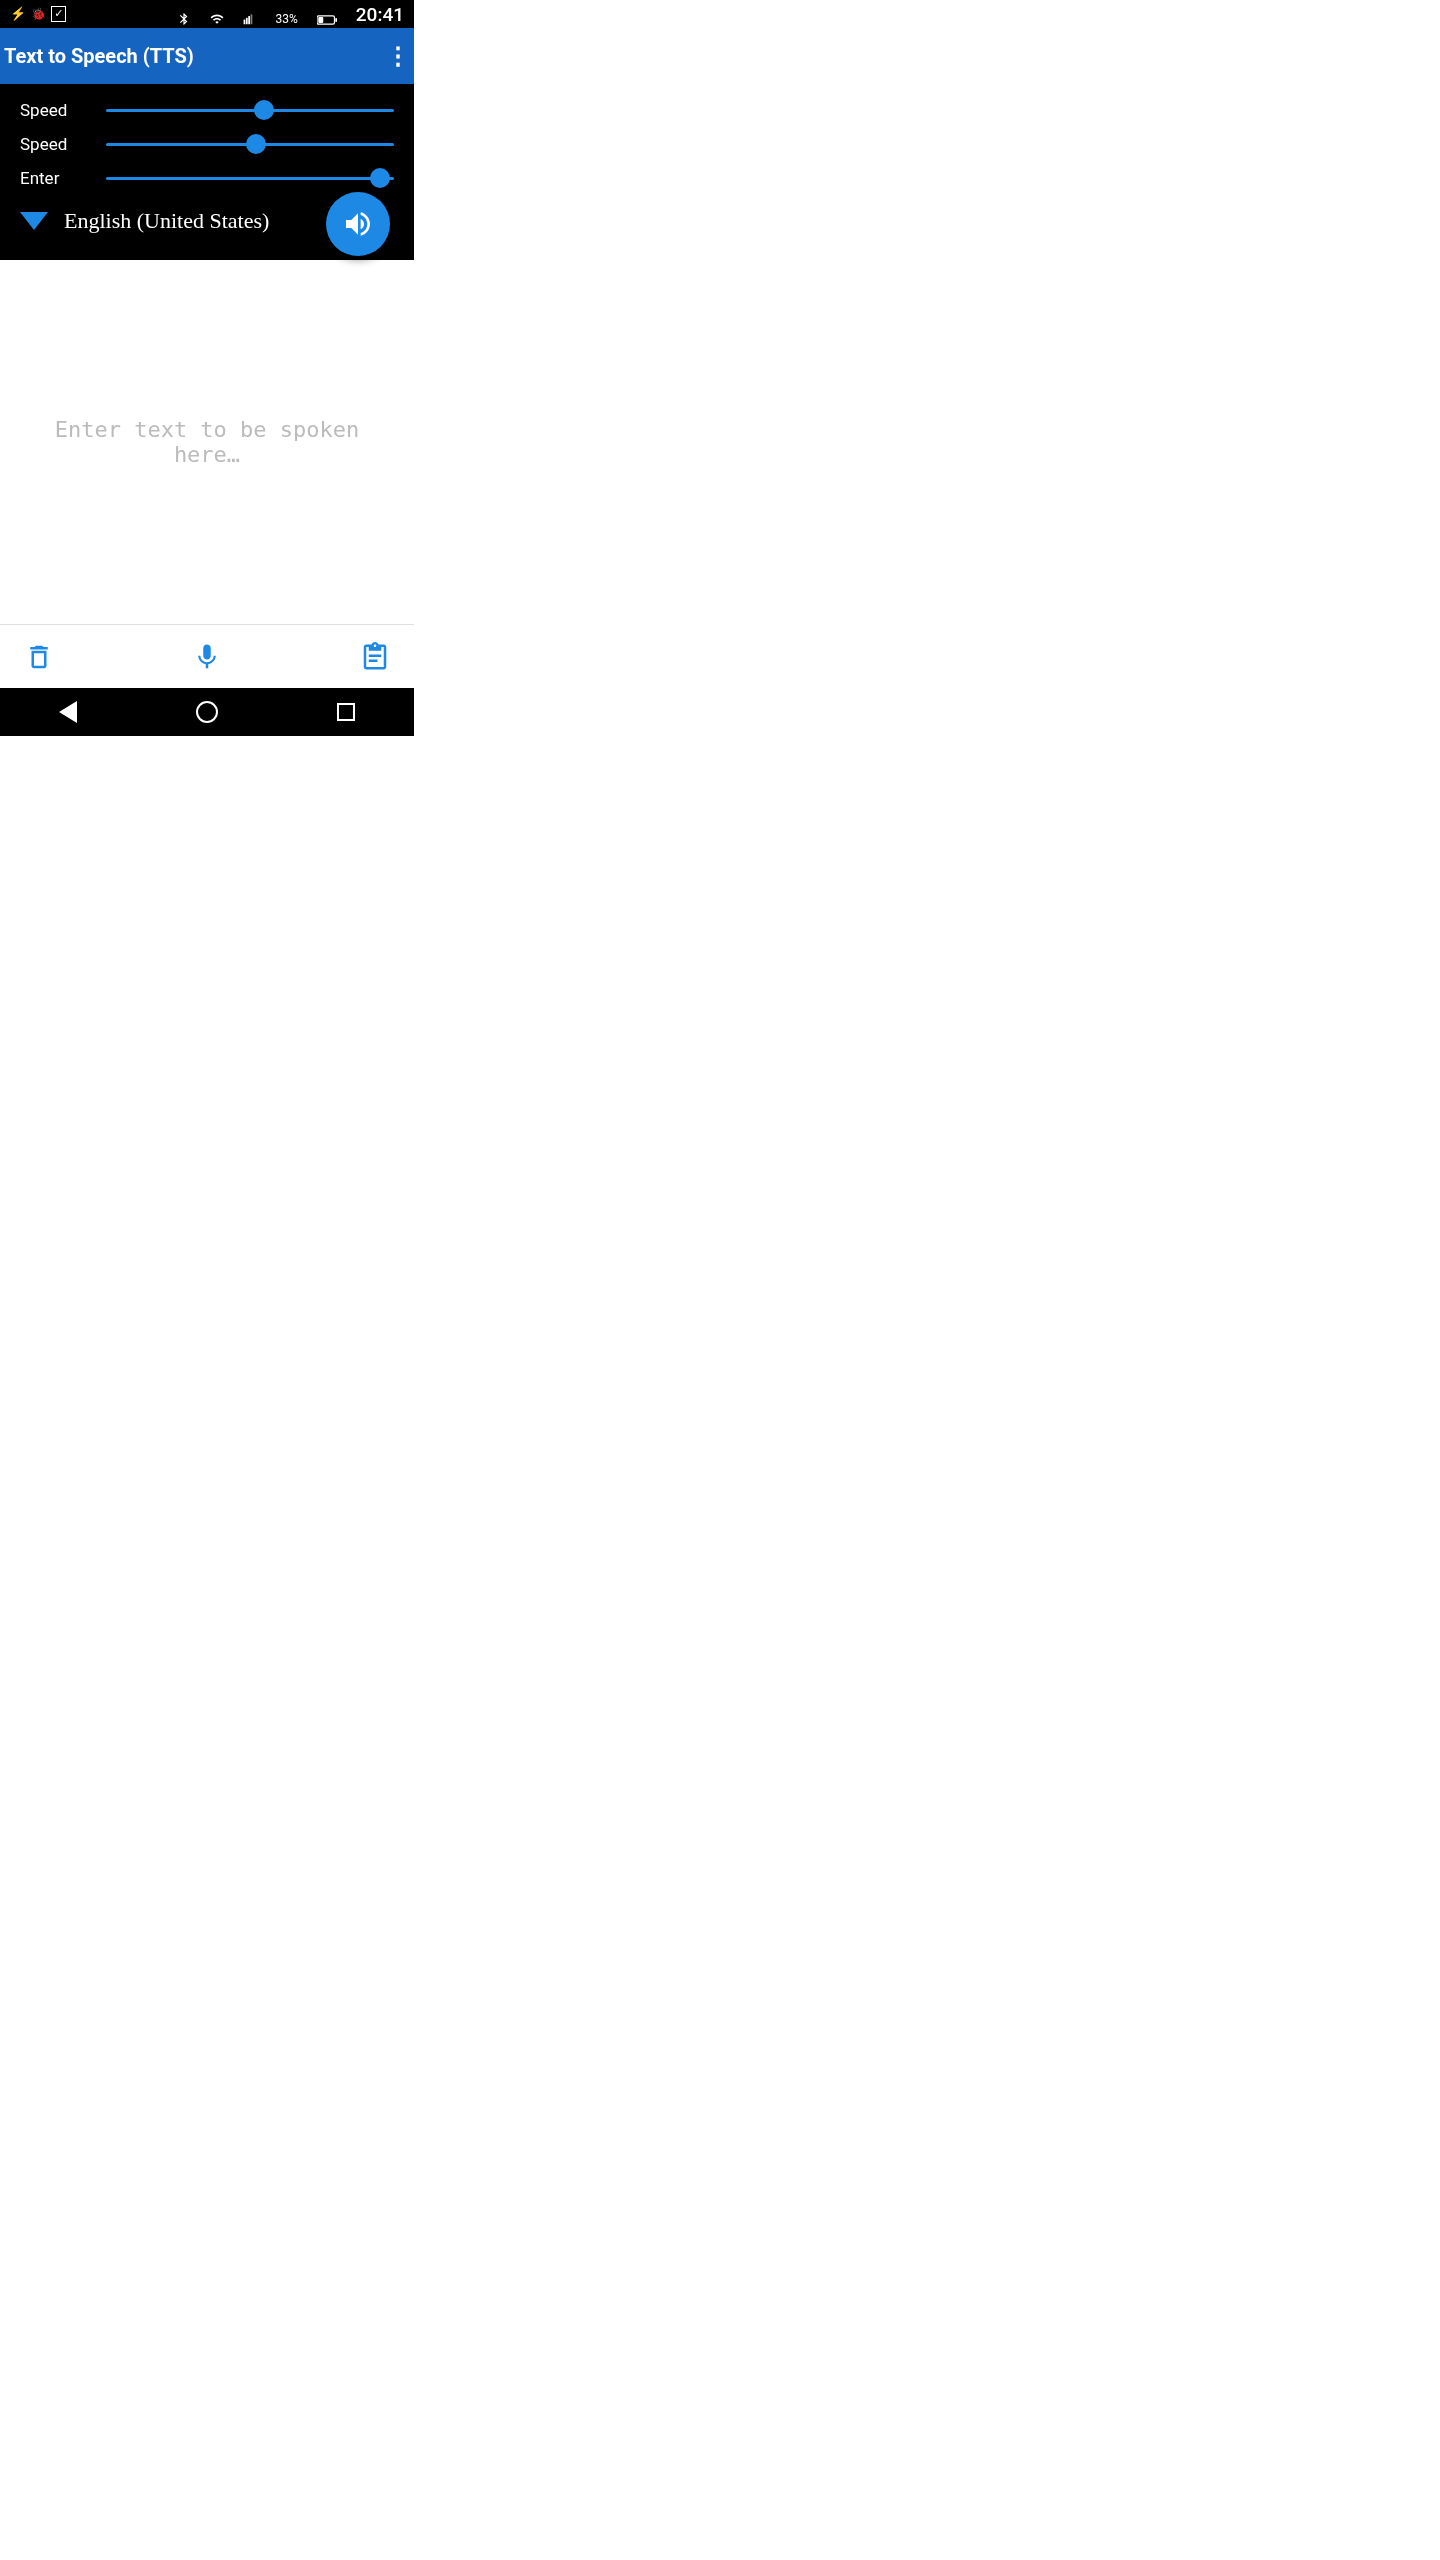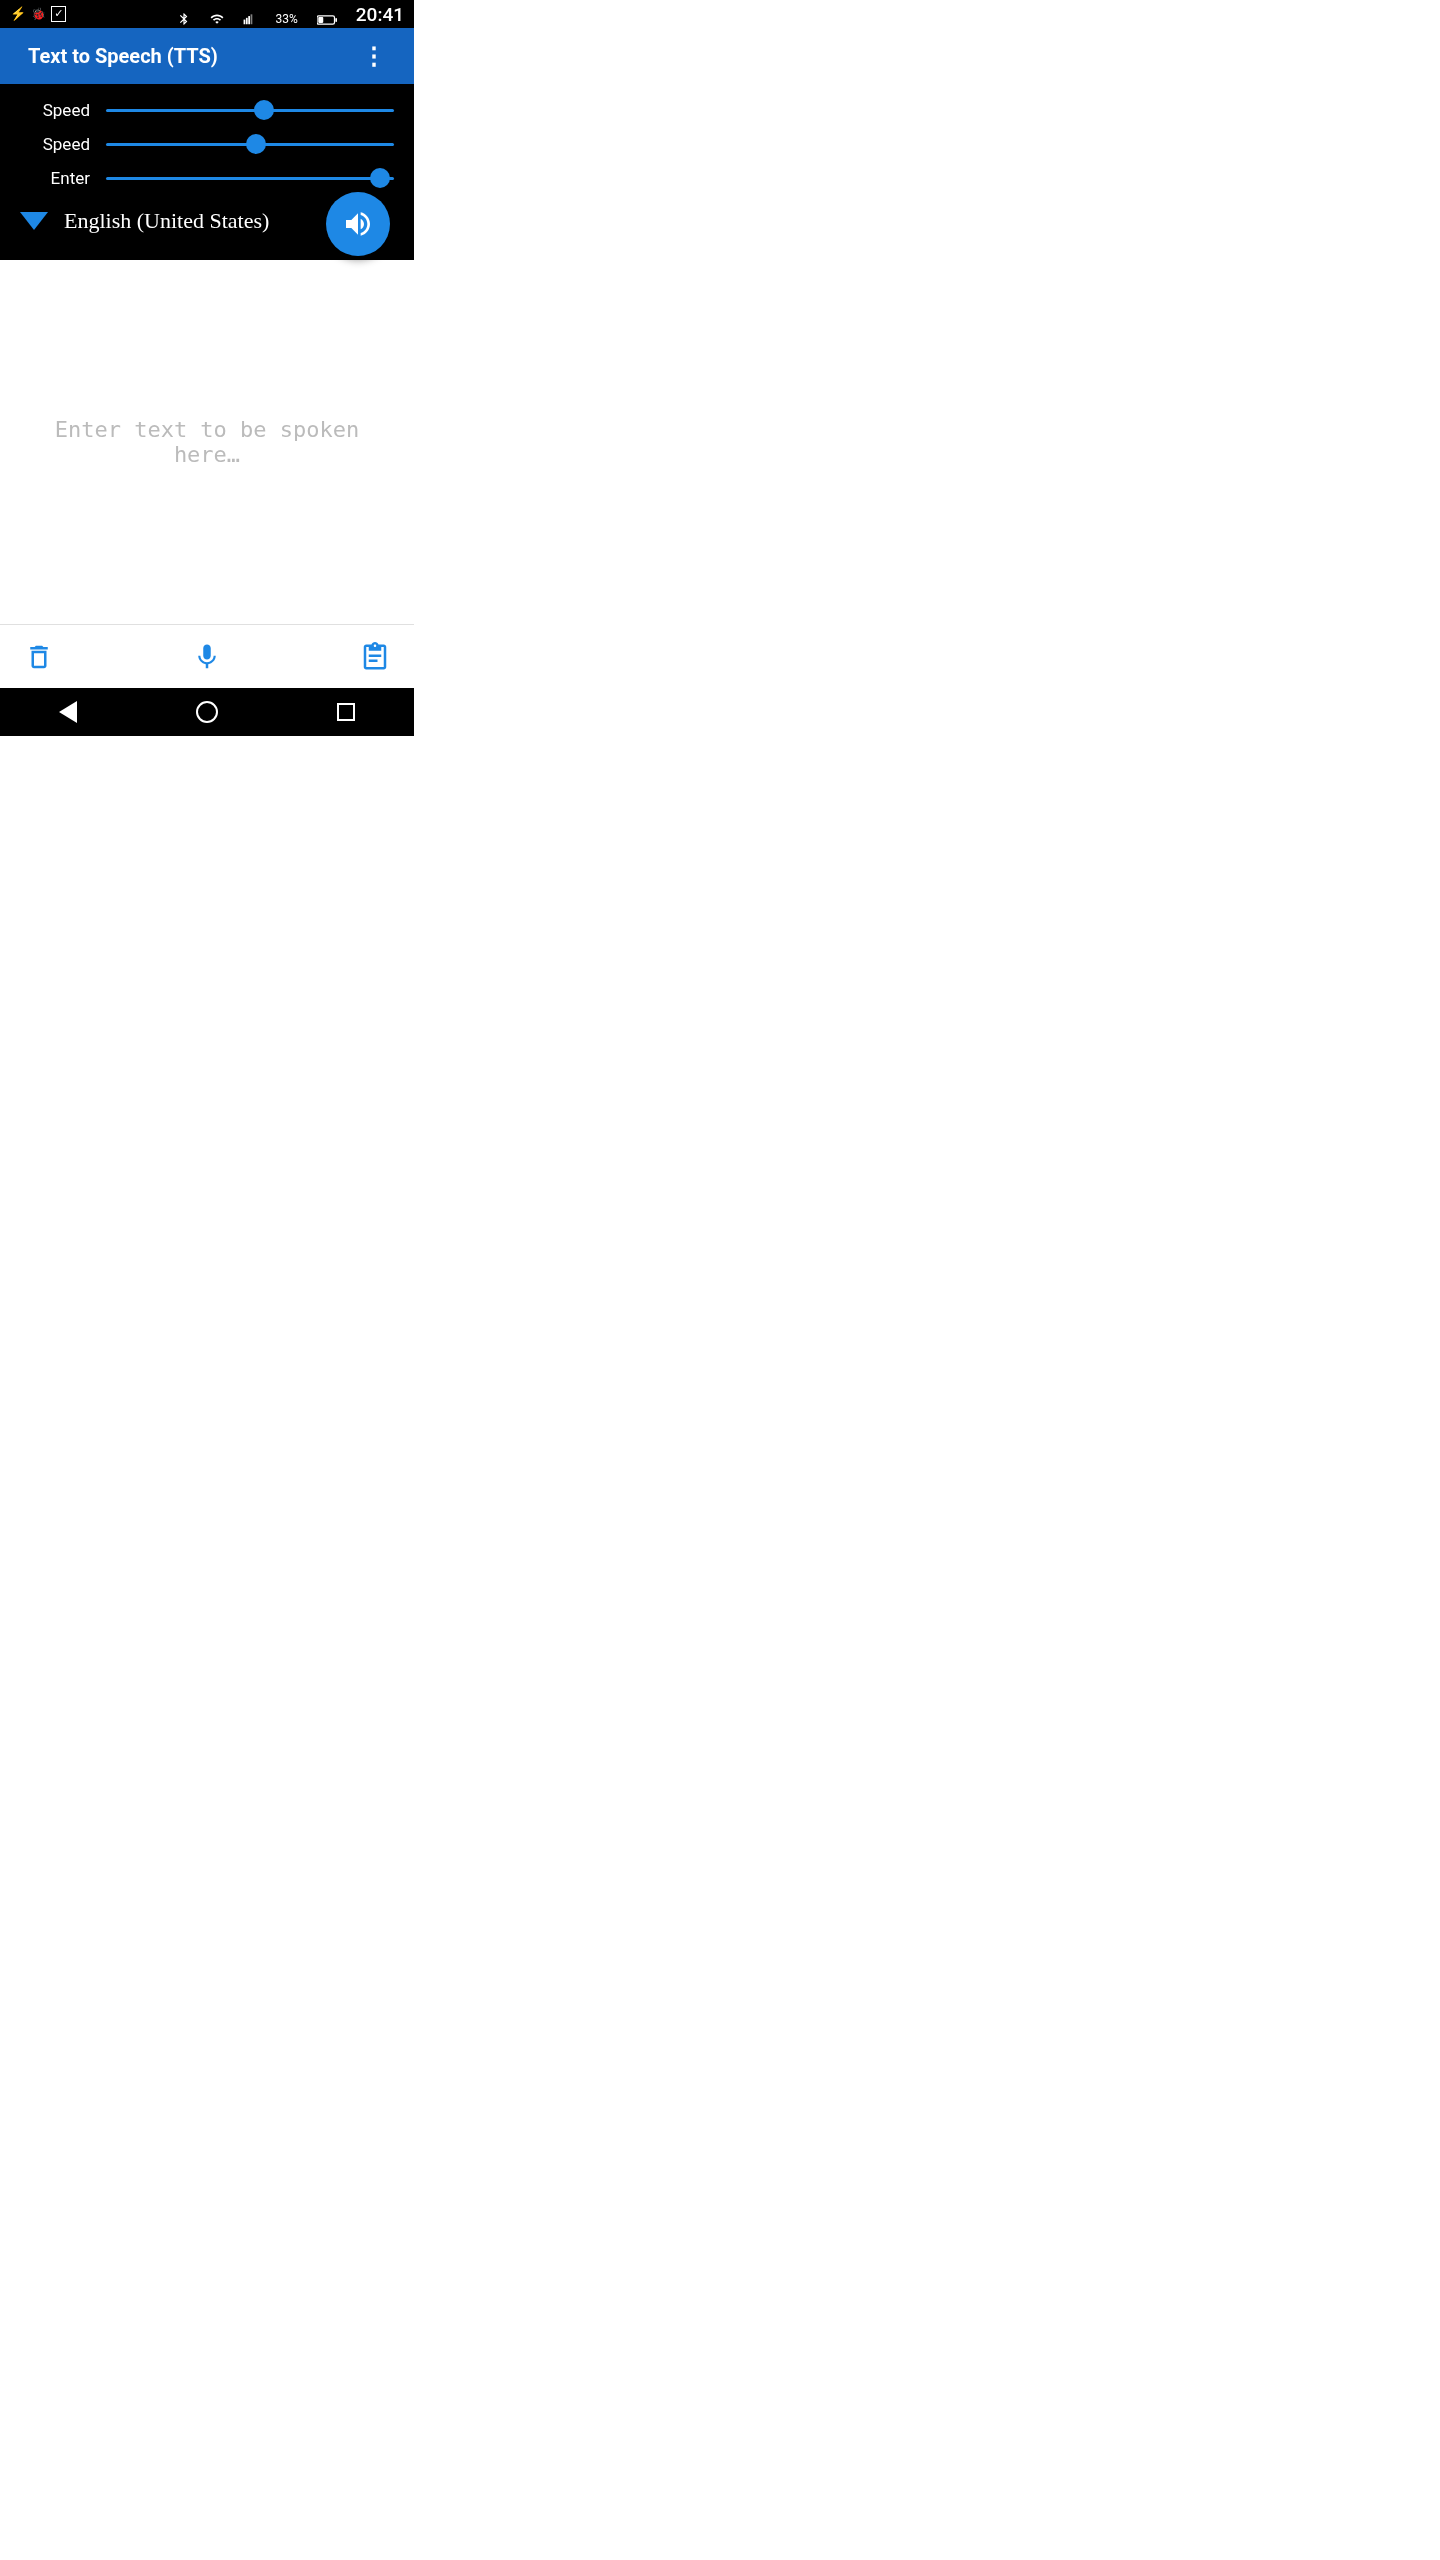--- a/index.html
+++ b/index.html
@@ -39,41 +39,40 @@
     }
 
     
     .app-bar {
       background: #1565C0;
       color: #fff;
       height: 56px;
       display: flex;
       align-items: center;
       justify-content: space-between;
-      padding: 0 28px;
+      padding: 0 4px;
       flex-shrink: 0;
     }
     .app-title {
       font-size: 20px;
       font-weight: bold;
       color: #fff;
     }
     .more-icon {
       color: #fff;
       font-size: 22px;
       cursor: pointer;
       letter-spacing: 1px;
     }
 
     
     .controls-section {
       background: #000;
       padding: 16px 20px 20px 20px;
       flex-shrink: 0;
-      text-align: right;
     }
 
     .slider-row {
       display: flex;
       align-items: center;
       margin-bottom: 14px;
       gap: 16px;
     }
     .slider-label {
       color: #fff;

